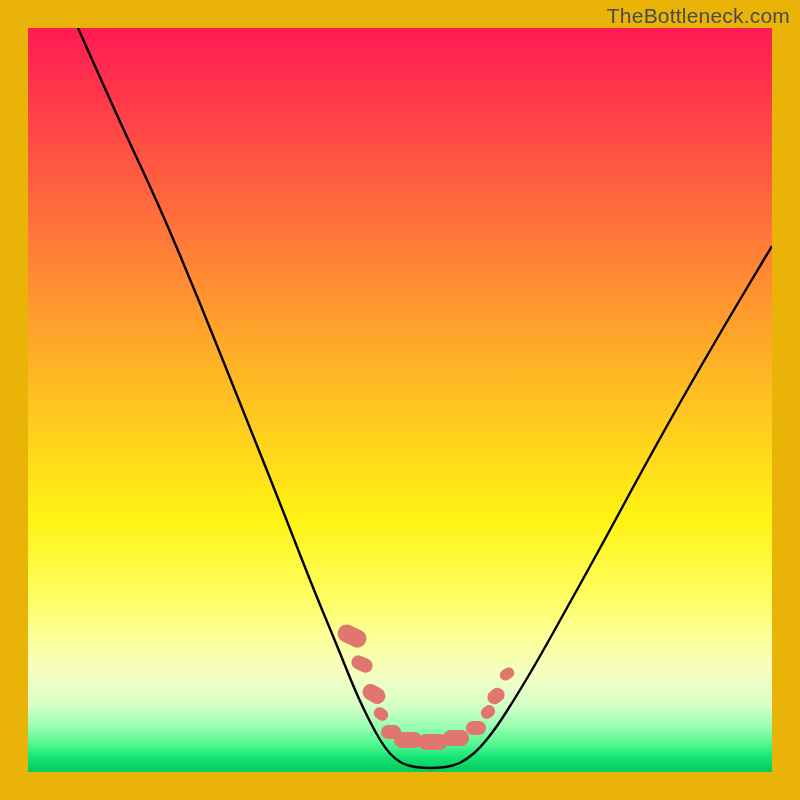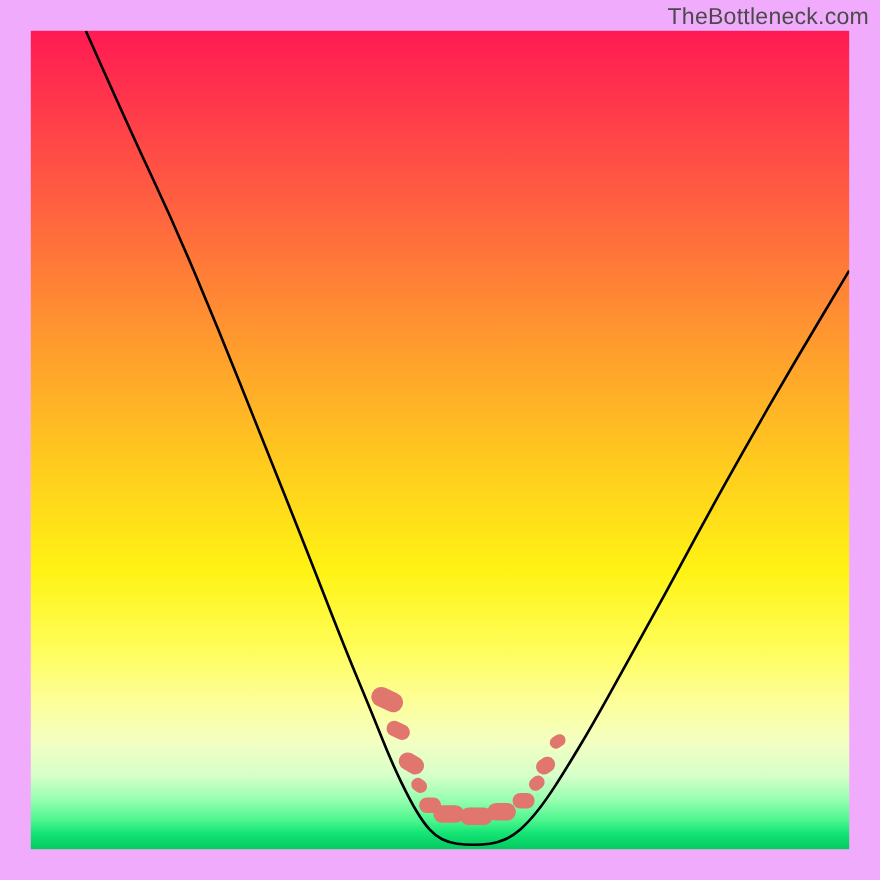--- a/index.html
+++ b/index.html
@@ -10,21 +10,21 @@
     overflow: hidden;
     background: #000;
     font-family: Arial, Helvetica, sans-serif;
   }
   .frame {
     position: absolute;
     top: 0;
     left: 0;
     width: 800px;
     height: 800px;
-    background: #f0abfc;
+    background: #eab308;
   }
   .plot-area {
     position: absolute;
     top: 28px;
     left: 28px;
     width: 744px;
     height: 744px;
     background: linear-gradient(to bottom,
       #ff1a53 0%,
       #ff3b4a 10%,

